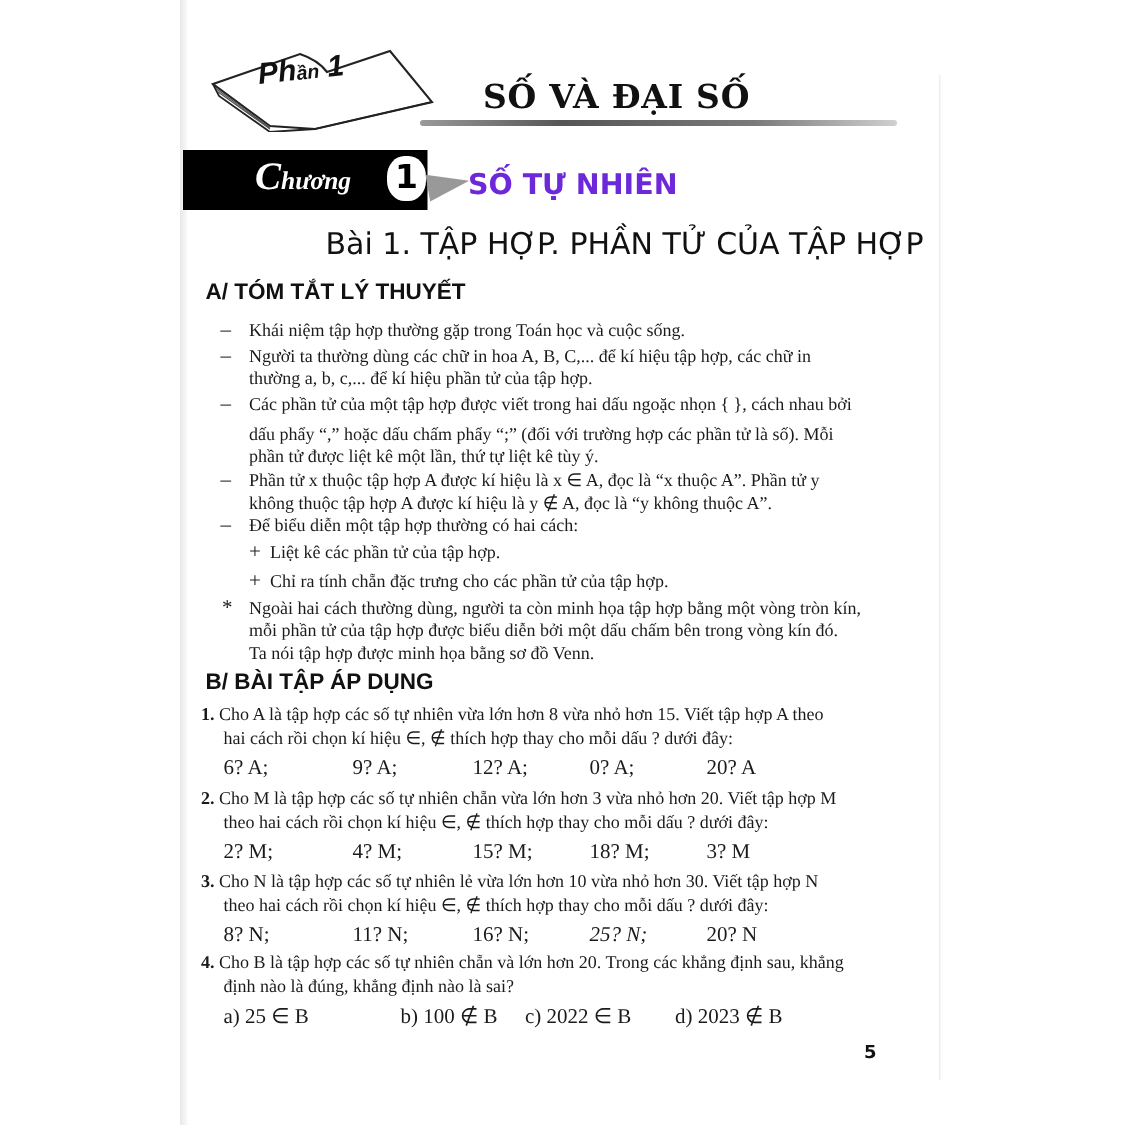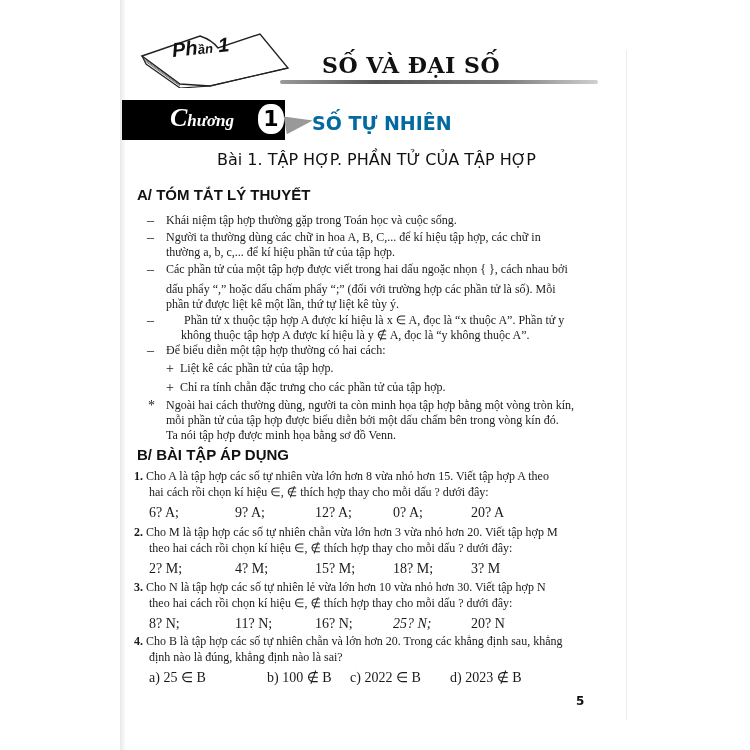--- a/index.html
+++ b/index.html
@@ -11,22 +11,22 @@
   .part-label { position:absolute; left:172px; top:36px; font-family:"Liberation Sans", sans-serif; font-weight:bold; font-style:italic; font-size:20px; color:#111; transform:rotate(-6deg); }
   .part-label .small { font-size:13px; }
   .part-title { position:absolute; left:322px; top:52px; font-family:"DejaVu Serif", serif; font-weight:bold; font-size:22px; letter-spacing:0.5px; color:#111; }
   .part-rule { position:absolute; left:280px; top:80px; width:318px; height:4px; background:linear-gradient(to right,#9a9a9a,#555 30%,#7a7a7a 70%,#d0d0d0); border-radius:2px; }
   
   .chapter-banner { position:absolute; left:122px; top:100px; width:163px; height:40px; background:#000; }
   .chapter-word { position:absolute; left:170px; top:103px; color:#fff; font-family:"Liberation Serif", serif; font-style:italic; font-weight:bold; font-size:26px; }
   .chapter-word .rest { font-size:17px; }
   .chapter-num { position:absolute; left:258px; top:104px; width:26px; height:30px; background:#fff; border-radius:45%; color:#000; font-family:"DejaVu Sans", sans-serif; font-weight:bold; font-size:22px; text-align:center; line-height:30px; }
   .chapter-arrow { position:absolute; left:285px; top:114px; width:0; height:0; border-top:9px solid transparent; border-bottom:9px solid transparent; border-left:28px solid #999; transform:rotate(-10deg); }
-  .chapter-title { position:absolute; left:312px; top:112px; font-family:"DejaVu Sans", sans-serif; font-weight:bold; font-size:19px; color:#0369a1; }
-  .lesson-title { position:absolute; left:217px; top:150px; font-family:"DejaVu Sans", sans-serif; font-size:16px; color:#111; }
+  .chapter-title { position:absolute; left:312px; top:112px; font-family:"DejaVu Sans", sans-serif; font-weight:bold; font-size:19px; color:#6d28d9; }
+  .lesson-title { position:absolute; left:217px; top:150px; font-family:"DejaVu Sans", sans-serif; font-size:20px; color:#111; }
   
   .section-heading { position:absolute; left:137px; font-family:"Liberation Sans", sans-serif; font-weight:bold; font-size:15px; color:#111; }
   .line { position:absolute; font-size:12px; line-height:15px; white-space:nowrap; color:#1a1a1a; }
   .bullet { position:absolute; font-size:14px; color:#1a1a1a; }
   .qnum { font-weight:bold; }
   .opt { position:absolute; font-size:14px; color:#1a1a1a; white-space:nowrap; }
   .page-number { position:absolute; left:576px; top:694px; font-family:"DejaVu Sans", sans-serif; font-weight:bold; font-size:12px; }
 </style>
 </head>
 <body>
@@ -59,22 +59,22 @@
 <span class="bullet" style="left:147px;top:230px;">–</span>
 <div class="line" style="left:166px;top:230px;">Người ta thường dùng các chữ in hoa A, B, C,... để kí hiệu tập hợp, các chữ in</div>
 <div class="line" style="left:166px;top:245px;">thường a, b, c,... để kí hiệu phần tử của tập hợp.</div>
 
 <span class="bullet" style="left:147px;top:262px;">–</span>
 <div class="line" style="left:166px;top:262px;">Các phần tử của một tập hợp được viết trong hai dấu ngoặc nhọn { }, cách nhau bởi</div>
 <div class="line" style="left:166px;top:282px;">dấu phẩy “,” hoặc dấu chấm phẩy “;” (đối với trường hợp các phần tử là số). Mỗi</div>
 <div class="line" style="left:166px;top:297px;">phần tử được liệt kê một lần, thứ tự liệt kê tùy ý.</div>
 
 <span class="bullet" style="left:147px;top:313px;">–</span>
-<div class="line" style="left:166px;top:313px;margin-left:18px;">Phần tử x thuộc tập hợp A được kí hiệu là x ∈ A, đọc là “x thuộc A”. Phần tử y</div>
-<div class="line" style="left:166px;top:328px;margin-left:15px;">không thuộc tập hợp A được kí hiệu là y ∉ A, đọc là “y không thuộc A”.</div>
+<div class="line" style="left:166px;top:313px;">Phần tử x thuộc tập hợp A được kí hiệu là x ∈ A, đọc là “x thuộc A”. Phần tử y</div>
+<div class="line" style="left:166px;top:328px;">không thuộc tập hợp A được kí hiệu là y ∉ A, đọc là “y không thuộc A”.</div>
 
 <span class="bullet" style="left:147px;top:343px;">–</span>
 <div class="line" style="left:166px;top:343px;">Để biểu diễn một tập hợp thường có hai cách:</div>
 
 <span class="bullet" style="left:166px;top:361px;">+</span>
 <div class="line" style="left:180px;top:361px;">Liệt kê các phần tử của tập hợp.</div>
 
 <span class="bullet" style="left:166px;top:380px;">+</span>
 <div class="line" style="left:180px;top:380px;">Chỉ ra tính chẵn đặc trưng cho các phần tử của tập hợp.</div>
 

